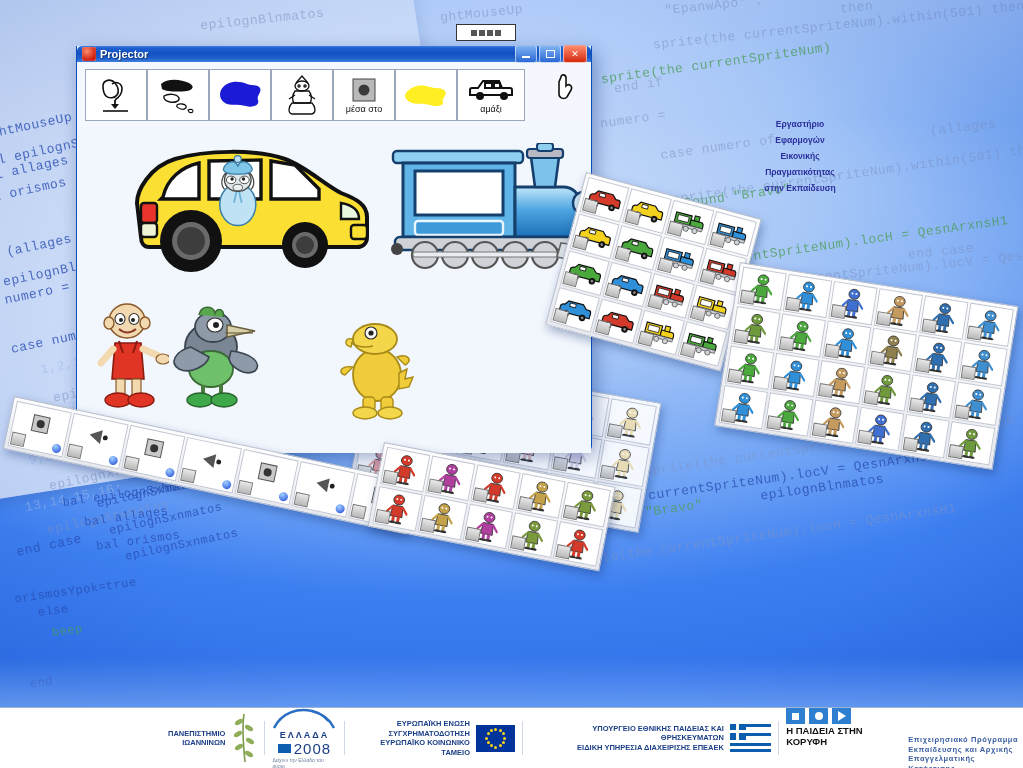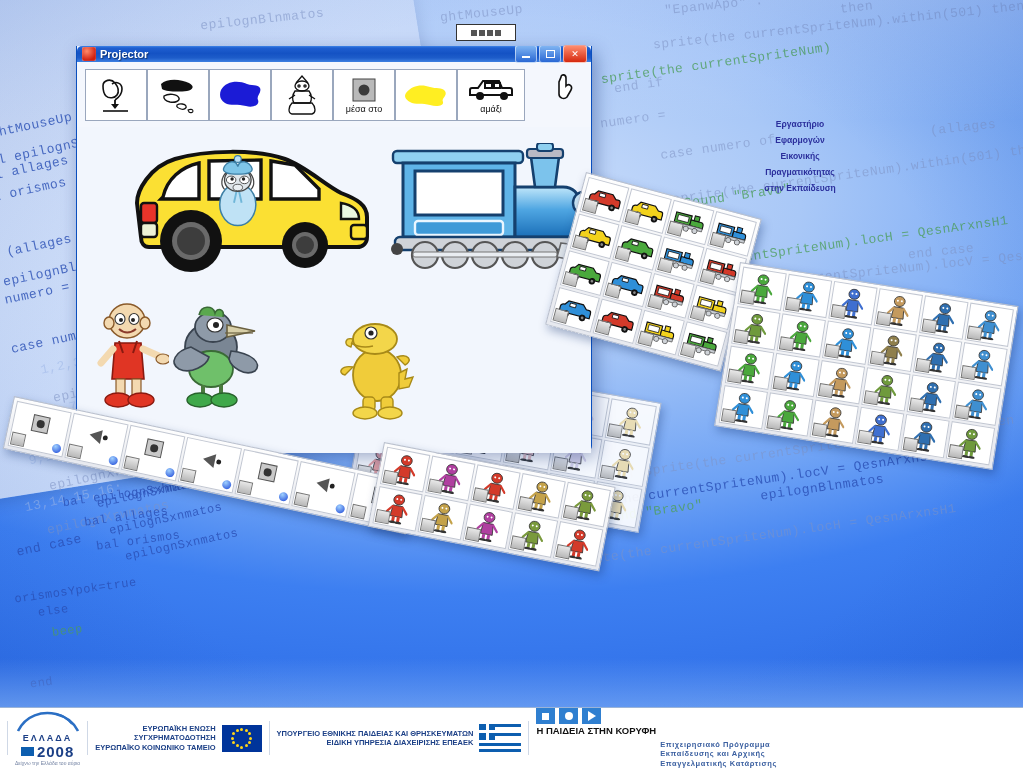--- a/index.html
+++ b/index.html
@@ -121,21 +121,21 @@
   .ftext{font-size:7.5px;font-weight:bold;color:#1b3f86;line-height:9.5px;text-align:right;white-space:pre-line;}
   .ftext.left{text-align:left;}
   .euflag{width:40px;height:27px;background:#00349a;position:relative;}
   .euflag i{position:absolute;width:3px;height:3px;background:#ffd617;border-radius:50%;}
   .grflag{width:42px;height:28px;position:relative;overflow:hidden;background:#fff;}
   .grflag .b{position:absolute;left:0;right:0;height:3.1px;background:#0d5eaf;}
   .grflag .canton{position:absolute;left:0;top:0;width:15.6px;height:15.6px;background:#0d5eaf;}
   .grflag .cx{position:absolute;background:#fff;}
   .ellada{display:flex;flex-direction:column;align-items:center;color:#1b3f86;}
   .ellada .w1{font-size:9px;font-weight:bold;letter-spacing:2px;}
-  .ellada .w2{font-size:15px;font-weight:bold;letter-spacing:1px;color:#1b3f86;}
+  .ellada .w2{font-size:15px;font-weight:normal;letter-spacing:1px;color:#1b3f86;}
   .ellada .w0{font-size:5px;color:#6f7fa0;}
   .korifi{display:flex;align-items:center;gap:4px;}
   .kbox{width:19px;height:16px;background:#2f7fd0;display:flex;align-items:center;justify-content:center;}
   .kbox .s{width:7px;height:7px;background:#fff;}
   .kbox .c{width:8px;height:8px;background:#fff;border-radius:50%;}
   .kbox .t{width:0;height:0;border-left:8px solid #fff;border-top:5px solid transparent;border-bottom:5px solid transparent;}
   .fdiv{width:1px;height:34px;background:#cfd8e6;margin:0 7px;}
 
   
   .cursor{position:absolute;pointer-events:none;}
@@ -1425,20 +1425,35 @@
         </svg>
         <span class="pcs"></span>
       </div>
     </div>
 
   <div class="bg-bottom-fade"></div>
 
 
   <div class="footer">
 
+    <div class="fitem" style="margin-left:168px;">
+      <span class="ftext">ΠΑΝΕΠΙΣΤΗΜΙΟ
+ΙΩΑΝΝΙΝΩΝ</span>
+      <svg width="26" height="52" viewBox="0 0 26 52">
+        <path d="M13,2 C11,14 12,30 14,50" stroke="#7a9a4a" stroke-width="1.6" fill="none"></path>
+        <g fill="#8fae5a">
+          <ellipse cx="8" cy="10" rx="4.5" ry="2.4" transform="rotate(-30 8 10)"></ellipse>
+          <ellipse cx="18" cy="16" rx="4.5" ry="2.4" transform="rotate(30 18 16)"></ellipse>
+          <ellipse cx="7" cy="22" rx="4.5" ry="2.4" transform="rotate(-30 7 22)"></ellipse>
+          <ellipse cx="19" cy="29" rx="4.5" ry="2.4" transform="rotate(30 19 29)"></ellipse>
+          <ellipse cx="8" cy="35" rx="4.5" ry="2.4" transform="rotate(-30 8 35)"></ellipse>
+          <ellipse cx="18" cy="42" rx="4.5" ry="2.4" transform="rotate(30 18 42)"></ellipse>
+        </g>
+      </svg>
+    </div>
 
     <div class="fdiv"></div>
 
     <div class="fitem">
       <div class="ellada">
         <svg width="64" height="22" viewBox="0 0 64 22">
           <path d="M2,20 C10,4 26,0 40,3 C52,6 58,12 62,20" fill="none" stroke="#2b6fc4" stroke-width="2.6"></path>
           <path d="M40,3 C46,4 52,8 56,13" fill="none" stroke="#2b6fc4" stroke-width="2"></path>
         </svg>
         <span class="w1">ΕΛΛΑΔΑ</span>

